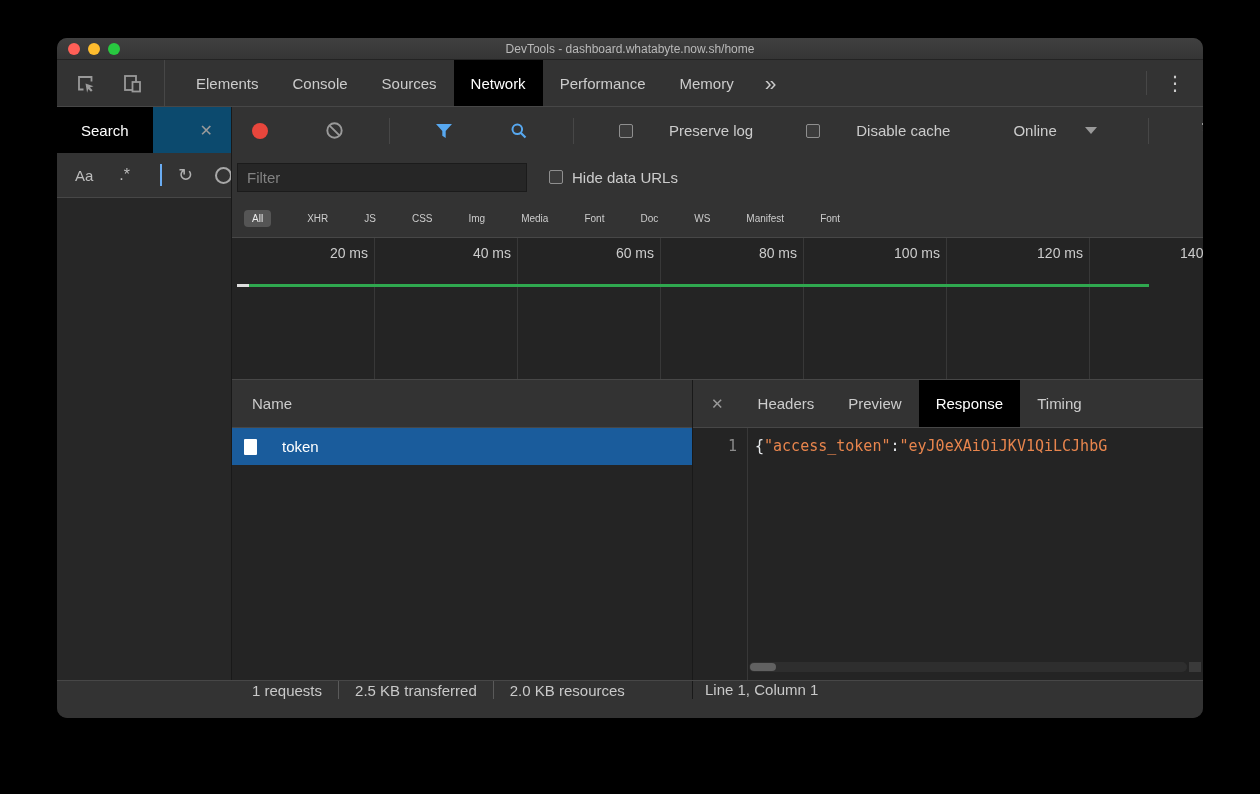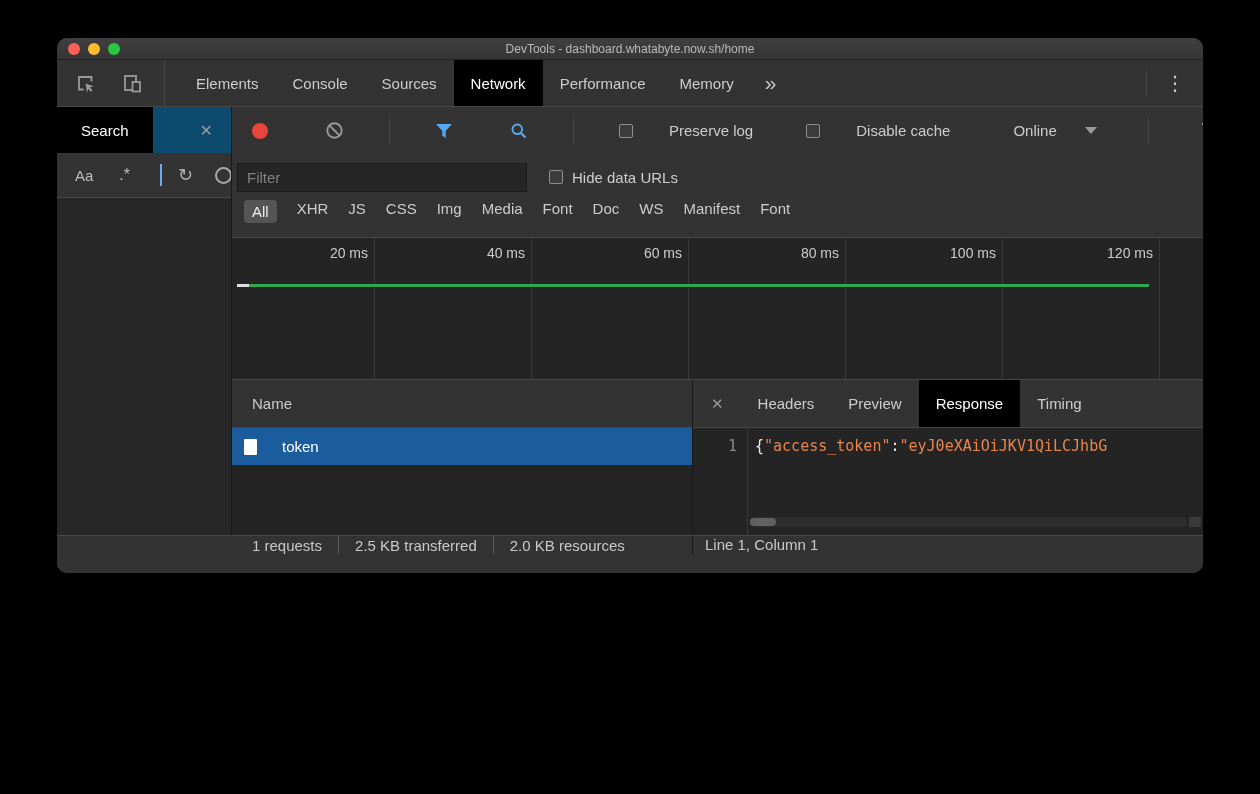--- a/index.html
+++ b/index.html
@@ -1,19 +1,19 @@
 <!DOCTYPE html>
 <html><head>
 <meta charset="utf-8">
 <style>
   * { margin:0; padding:0; box-sizing:border-box; }
   html,body { width:1260px; height:794px; background:#000; overflow:hidden;
               font-family:"Liberation Sans","DejaVu Sans",sans-serif; }
 
-  .window { position:absolute; left:57px; top:38px; width:1146px; height:535px;
+  .window { position:absolute; left:57px; top:38px; width:1146px; height:680px;
             background:#242424; border-radius:10px; overflow:hidden;
             display:flex; flex-direction:column;
             box-shadow:0 18px 50px rgba(0,0,0,.7); }
 
   
   .titlebar { height:22px; flex:0 0 22px; background:linear-gradient(#404040,#353535);
               border-bottom:1px solid #232323; position:relative;
               display:flex; align-items:center; }
   .traffic { position:absolute; left:11px; top:5px; display:flex; gap:8px; }
   .tl { width:12px; height:12px; border-radius:50%; display:inline-block; }
@@ -70,28 +70,28 @@
   .gear { font-size:22px; color:#a2a2a2; }
 
   .net-filterrow { height:46px; flex:0 0 46px; background:#333; display:flex; align-items:center;
                    padding-left:5px; color:#ccc; font-size:15px; }
   .filter-input { width:290px; height:29px; background:#262626; border:1px solid #1b1b1b;
                   color:#ccc; font-size:15px; padding:0 9px; outline:none;
                   font-family:"Liberation Sans","DejaVu Sans",sans-serif; }
   .filter-input::placeholder { color:#828282; }
 
   .net-pills { height:38px; flex:0 0 38px; background:#333; border-bottom:1px solid #474747;
-               display:flex; align-items:flex-start; gap:20px; padding-left:12px;
-               color:#ccc; font-size:15px; overflow:hidden; }
+               display:flex; align-items:center; gap:36px; padding-left:12px;
+               color:#ccc; font-size:10px; overflow:hidden; }
   .pill { white-space:nowrap; }
   .pill.active { background:#555; color:#ececec; border-radius:4px; padding:3px 8px; }
 
   .timeline { height:142px; flex:0 0 142px; position:relative; background:#242424;
               border-bottom:1px solid #474747; overflow:hidden; }
-  .tl-cols { position:absolute; inset:0; display:flex;gap:14px; }
+  .tl-cols { position:absolute; inset:0; display:flex; }
   .tl-col { width:143px; flex:0 0 143px; border-right:1px solid #383838; position:relative; }
   .tl-label { position:absolute; top:7px; right:6px; font-size:14px; color:#ccc; white-space:nowrap; }
   .tl-line { position:absolute; top:46px; left:5px; width:912px; height:3px; display:flex; }
   .seg-white { width:12px; background:#dedede; }
   .seg-green { flex:1; background:#2fa84f; }
 
   .net-split { flex:1; min-height:0; display:flex; }
   .req-panel { width:461px; flex:0 0 461px; border-right:1px solid #191919;
                display:flex; flex-direction:column; }
   .req-header { height:48px; flex:0 0 48px; background:#333; border-bottom:1px solid #474747;

